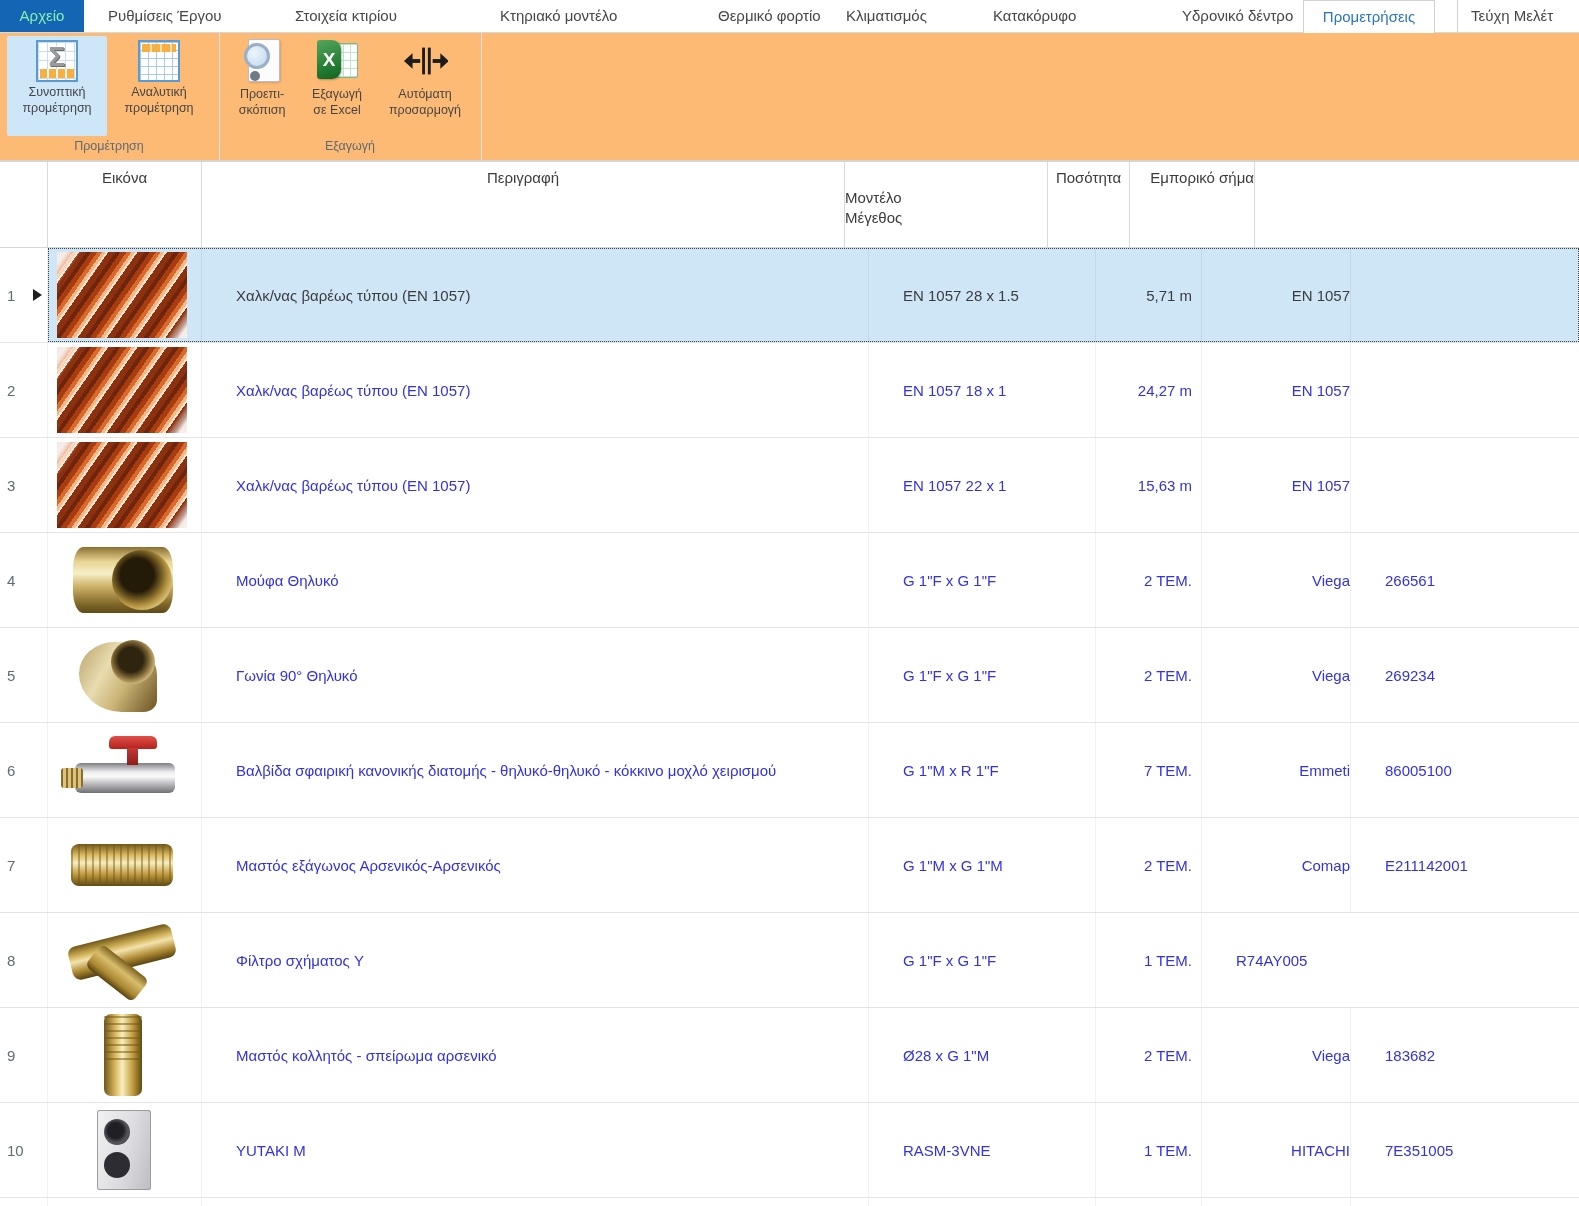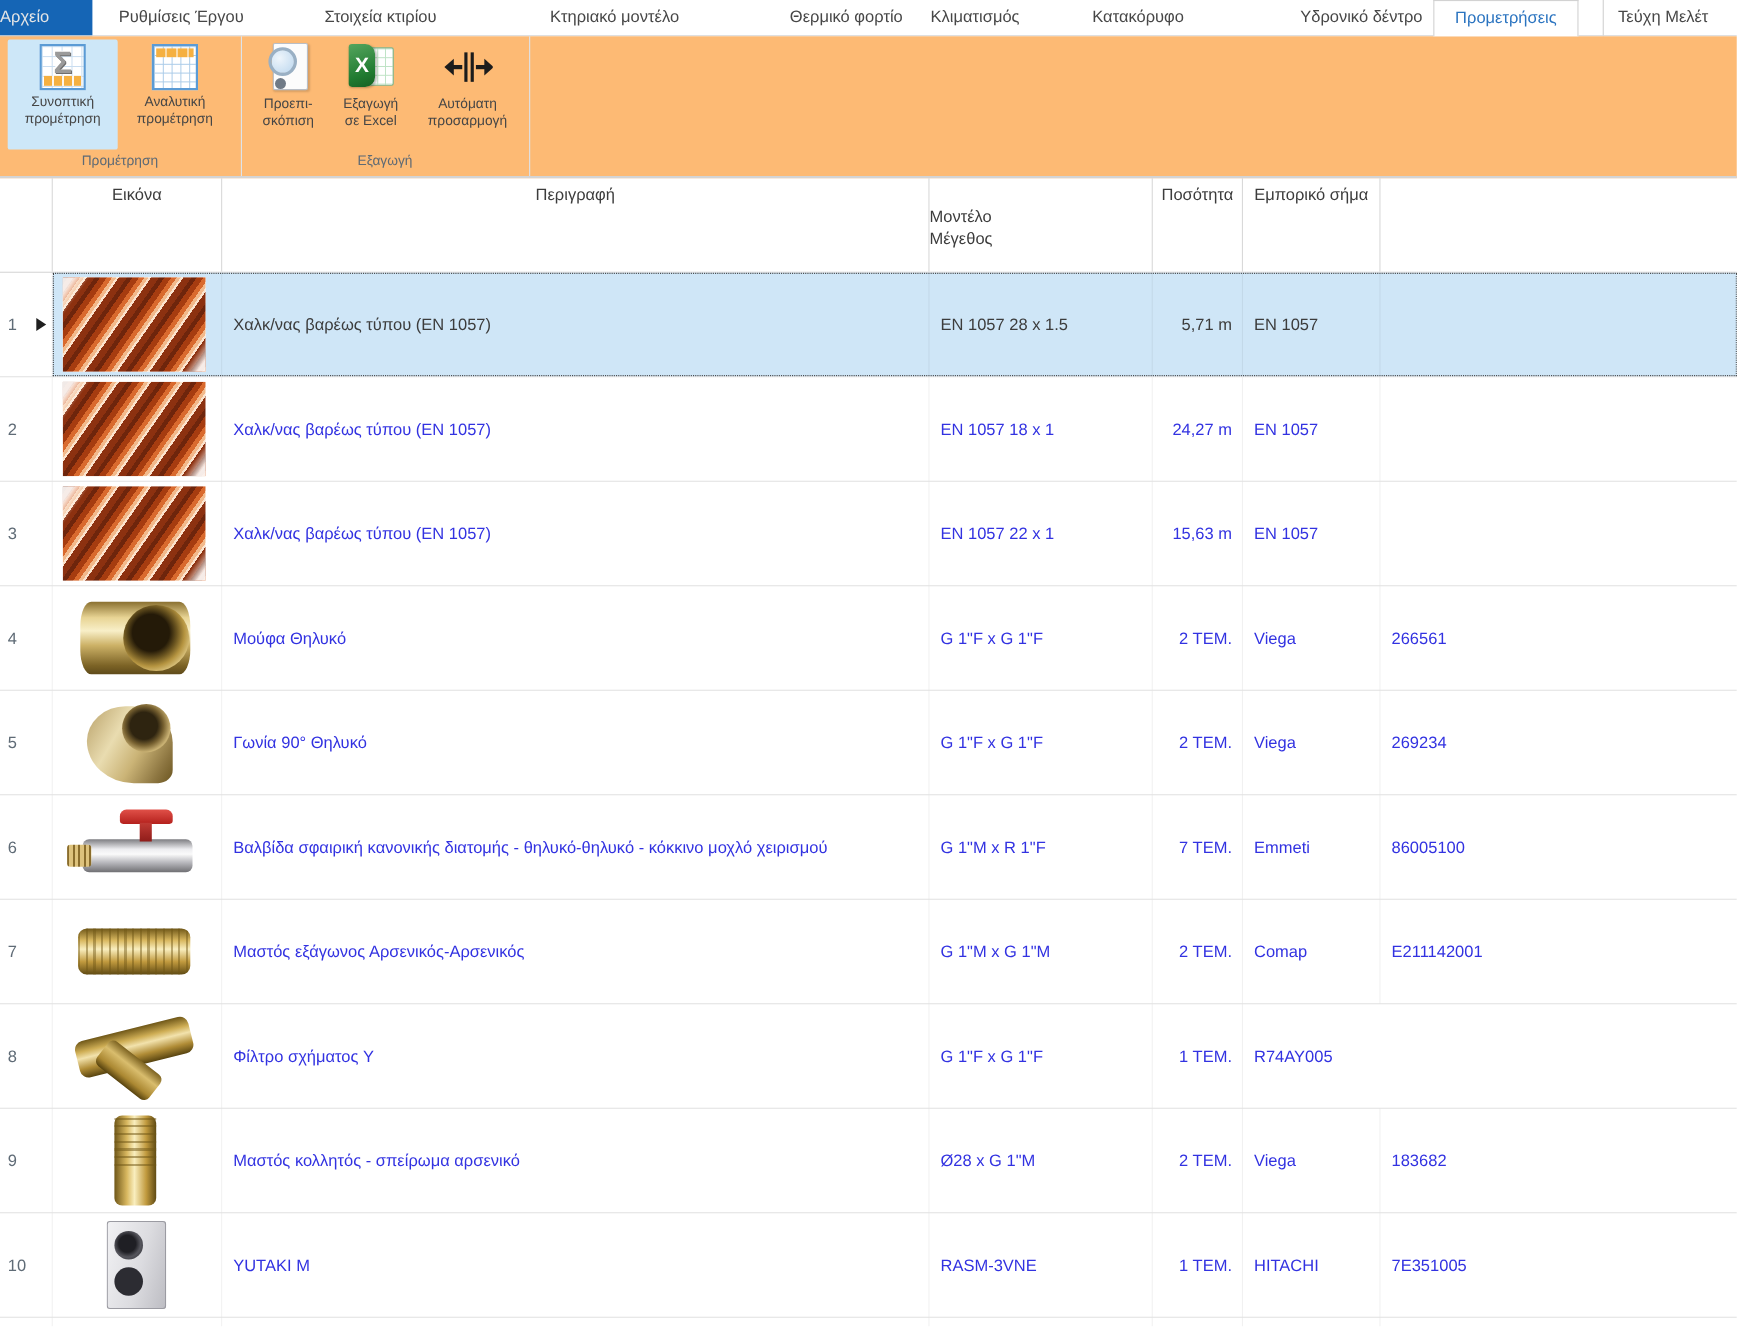--- a/index.html
+++ b/index.html
@@ -6,21 +6,21 @@
   html,body { background:#fff; }
   .page {
     position:relative; width:1579px; height:1206px; overflow:hidden;
     background:#fff; font-family:"Liberation Sans", sans-serif; color:#3c3c3c;
   }
 
   
   .tabbar { position:relative; height:33px; background:#fff; font-size:15px; }
   .tabbar::after { content:''; position:absolute; left:0; right:0; bottom:0; height:1px; background:#d7d7d7; }
   .tab { position:absolute; top:0; height:33px; line-height:32px; padding:0 13px; color:#474747; white-space:nowrap; cursor:default; }
-  .tab-file { left:0; width:84px; padding:0; background:#1565b5; color:#e5e5e5; }
+  .tab-file { left:0; width:84px; padding:0; text-align:center; background:#1565b5; color:#86efac; }
   .tab-sel { background:#fff; border:1px solid #d2d2d2; border-bottom:none; color:#2b74c0; z-index:2; text-align:center; }
   .tab-cut { border-left:1px solid #d2d2d2; }
 
   
   .ribbon { position:relative; height:129px; background:#fdba74; border-bottom:2px solid #d4d4d4; display:flex; }
   .rgroup { display:flex; flex-direction:column; border-right:1px solid #dde3ea; padding:3px 8px 0 7px; }
   .rbtns { display:flex; height:100px; }
   .rbtn { display:flex; flex-direction:column; align-items:center; padding-top:2px; border-radius:2px; }
   .rbtn.selected { background:#cde7f8; }
   .ricon { width:46px; height:46px; position:relative; margin-bottom:2px; flex:none; }
@@ -58,26 +58,26 @@
     color:#fff; font-weight:bold; font-size:19px; line-height:39px; text-align:center;
     box-shadow:1px 1px 2px rgba(0,0,0,.25); }
   .icon-autofit svg { display:block; margin:1px auto 0 auto; }
 
   
   .grid { position:absolute; left:0; top:162px; width:1579px; }
   .hrow { display:flex; height:86px; border-bottom:1px solid #d6d6d6; font-size:15px; color:#3c3c3c; }
   .hcell { border-right:1px solid #d9d9d9; display:flex; justify-content:center; align-items:flex-start; padding-top:7px; }
   .hmodel { flex-direction:column; line-height:20px; }
   .c-num{width:48px; flex:none;} .c-img{width:154px; flex:none;} .c-desc{width:643px; flex:none;}
-  .c-model{width:203px; flex:none;} .c-qty{width:82px; flex:none;} .c-brand{width:125px; flex:none;} .c-code{flex:1;}
+  .c-model{width:203px; flex:none;} .c-qty{width:82px; flex:none;} .c-brand{width:125px; flex:none;justify-content:flex-end;} .c-code{flex:1;}
 
   .row { display:flex; height:95px; border-bottom:1px solid #e3e3e3; font-size:15px; }
   .row .cell { display:flex; align-items:center; border-right:1px solid rgba(0,0,0,0.055); }
   .row .num { width:48px; flex:none; color:#5f6b76; padding-left:7px; }
-  .row-body { display:flex; flex:1; }
+  .row-body { display:flex; flex:1;gap:24px; }
   .row .cell.desc { padding-left:10px; }
   .row .cell.model { padding-left:10px; }
   .row .cell.qty { justify-content:flex-end; padding-right:9px; }
   .row .cell.brand { padding-left:10px; }
   .row .cell.code { padding-left:10px; border-right:none; }
   .row .txt { color:#3232e1; }
   .row.selected .row-body { background:#cfe6f7; outline:1px dotted #3c3c3c; outline-offset:-1px; }
   .row.selected .txt { color:#3c3c3c; }
   .ind { width:0; height:0; border-left:9px solid #1f1f1f; border-top:6px solid transparent;
          border-bottom:6px solid transparent; margin-left:auto; margin-right:5px; }

